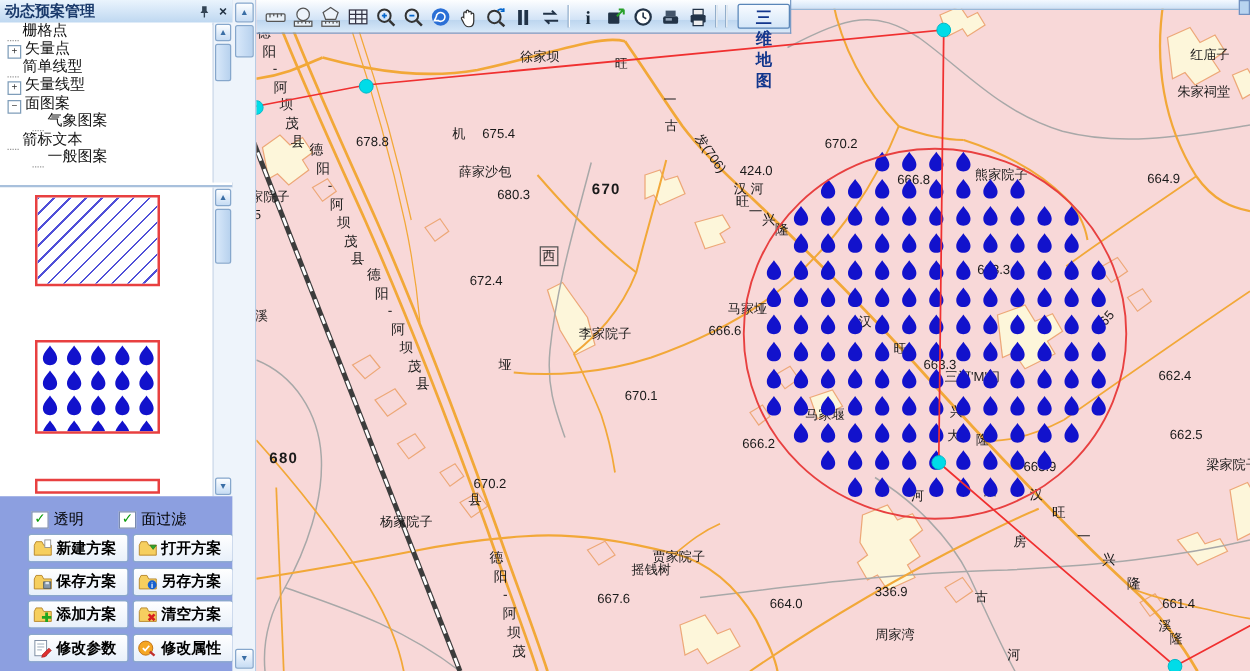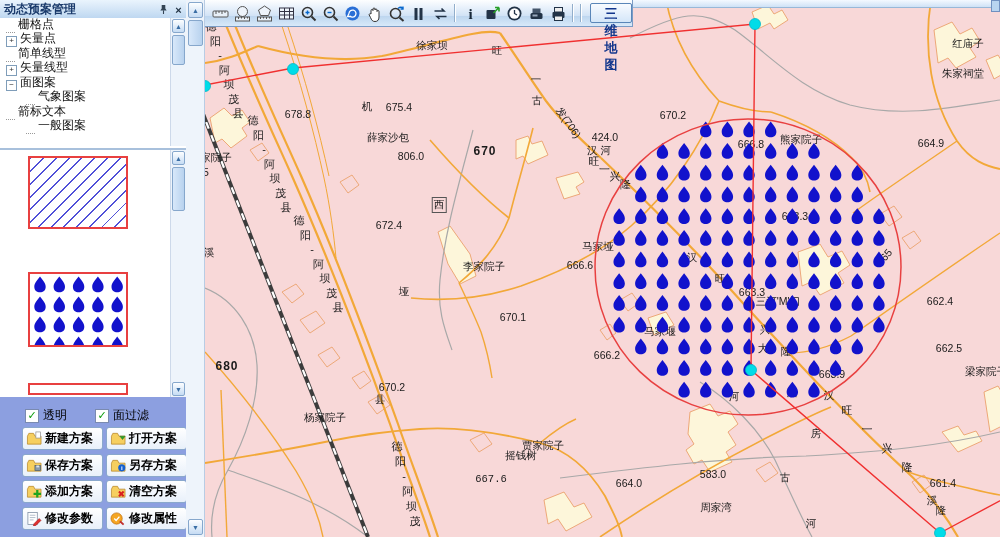--- a/index.html
+++ b/index.html
@@ -301,26 +301,26 @@
         <path d="M196,96 L368,537" stroke="#ffffff" stroke-width="2.2" fill="none" stroke-dasharray="7,7"></path>
       </g>
     </svg>
 
     <div id="map-labels">
         <div class="mlabel" style="left: 227px; top: 46px;">徐家坝</div>
         <div class="mlabel" style="left: 162px; top: 107px;">机</div>
         <div class="mlabel" style="left: 194px; top: 107px;">675.4</div>
         <div class="mlabel" style="left: 93px; top: 114px;">678.8</div>
         <div class="mlabel" style="left: 183px; top: 138px;">薛家沙包</div>
-        <div class="mlabel" style="left: 206px; top: 156px;">806.0</div>
+        <div class="mlabel" style="left: 206px; top: 156px;">680.3</div>
         <div class="mlabel bold" style="left: 280px; top: 151px;">670</div>
         <div class="mlabel" style="left: 394px; top: 151px;">汉 河</div>
         <div class="mlabel" style="left: 400px; top: 137px;">424.0</div>
         <div class="mlabel" style="left: 468px; top: 115px;">670.2</div>
-        <div class="mlabel" style="left: 526px; top: 144px; padding-left: 40px;">666.8</div>
+        <div class="mlabel" style="left: 526px; top: 144px;">666.8</div>
         <div class="mlabel" style="left: 596px; top: 140px;">熊家院子</div>
         <div class="mlabel" style="left: 726px; top: 143px;">664.9</div>
         <div class="mlabel" style="left: 763px; top: 44px;">红庙子</div>
         <div class="mlabel" style="left: 758px; top: 74px;">朱家祠堂</div>
         <div class="mlabel" style="left: 184px; top: 225px;">672.4</div>
         <div class="mlabel boxed" style="left: 234px; top: 205px;">西</div>
         <div class="mlabel" style="left: 279px; top: 267px;">李家院子</div>
         <div class="mlabel" style="left: 375px; top: 265px;">666.6</div>
         <div class="mlabel" style="left: 393px; top: 247px;">马家垭</div>
         <div class="mlabel" style="left: 590px; top: 216px;">663.3</div>
@@ -330,25 +330,25 @@
         <div class="mlabel" style="left: 573px; top: 302px;">三河'M'门</div>
         <div class="mlabel" style="left: 455px; top: 332px;">马家堰</div>
         <div class="mlabel" style="left: 402px; top: 355px;">666.2</div>
         <div class="mlabel" style="left: 627px; top: 374px;">663.9</div>
         <div class="mlabel" style="left: 199px; top: 292px;">垭</div>
         <div class="mlabel" style="left: 308px; top: 317px;">670.1</div>
         <div class="mlabel bold" style="left: 22px; top: 366px;">680</div>
         <div class="mlabel" style="left: 11px; top: 158px;">家院子</div>
         <div class="mlabel" style="left: 1px; top: 172px;">5</div>
         <div class="mlabel" style="left: 4px; top: 253px;">溪</div>
-        <div class="mlabel" style="left: 286px; top: 479px; font-family: Liberation Mono, monospace;">667.6</div>
+        <div class="mlabel" style="left: 286px; top: 479px;">667.6</div>
         <div class="mlabel" style="left: 316px; top: 456px;">摇钱树</div>
         <div class="mlabel" style="left: 338px; top: 446px;">贾家院子</div>
         <div class="mlabel" style="left: 120px; top: 418px;">杨家院子</div>
-        <div class="mlabel" style="left: 508px; top: 474px;">583.0</div>
+        <div class="mlabel" style="left: 508px; top: 474px;">336.9</div>
         <div class="mlabel" style="left: 424px; top: 483px;">664.0</div>
         <div class="mlabel" style="left: 738px; top: 483px;">661.4</div>
         <div class="mlabel" style="left: 511px; top: 508px;">周家湾</div>
         <div class="mlabel" style="left: 735px; top: 301px;">662.4</div>
         <div class="mlabel" style="left: 744px; top: 348px;">662.5</div>
         <div class="mlabel" style="left: 781px; top: 372px;">梁家院子</div>
         <div class="mlabel" style="left: 611px; top: 434px;">房</div>
         <div class="mlabel" style="left: 580px; top: 478px;">古</div>
         <div class="mlabel" style="left: 529px; top: 397px;">河</div>
         <div class="mlabel" style="left: 587px; top: 393px;">油</div>

